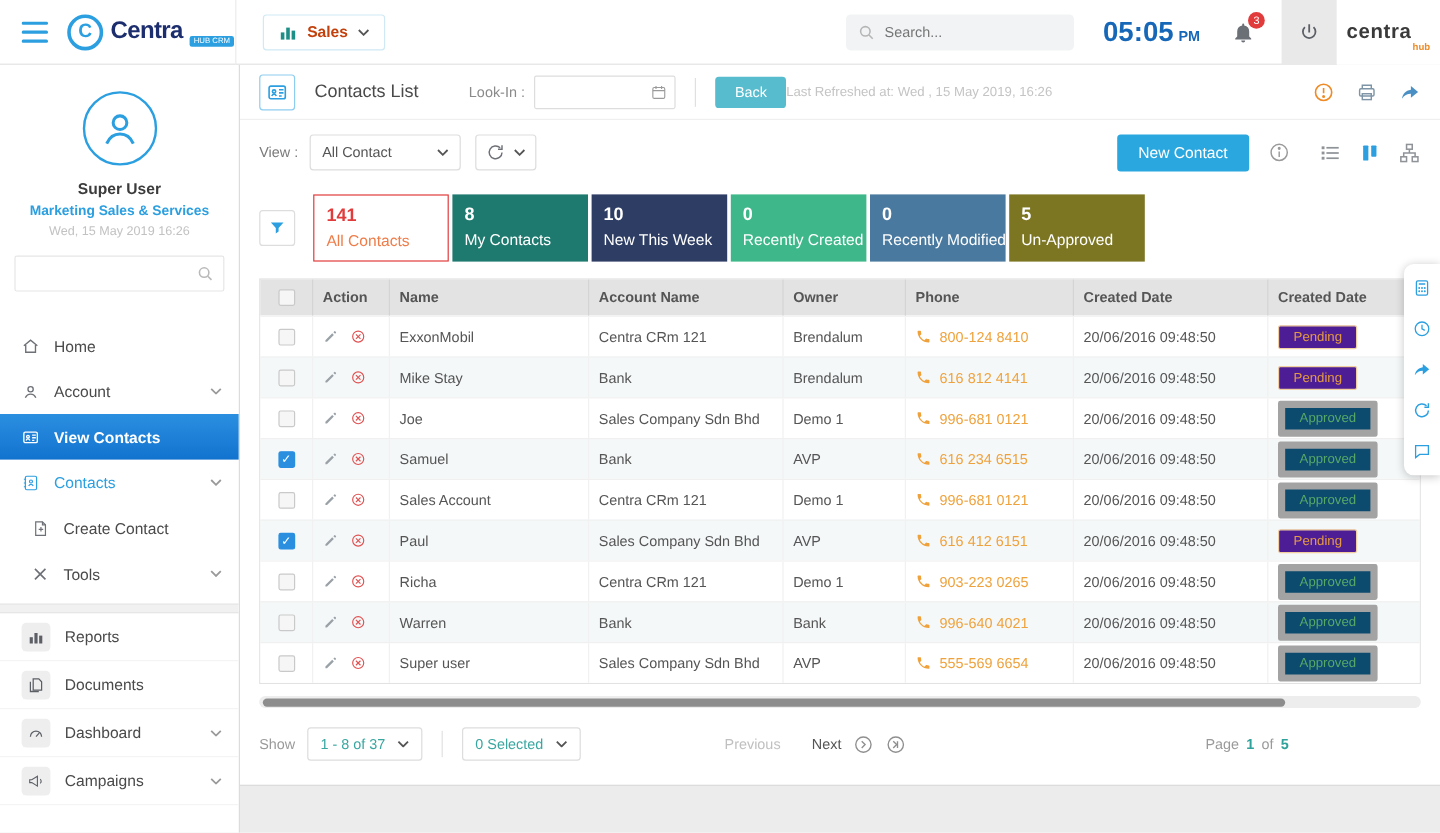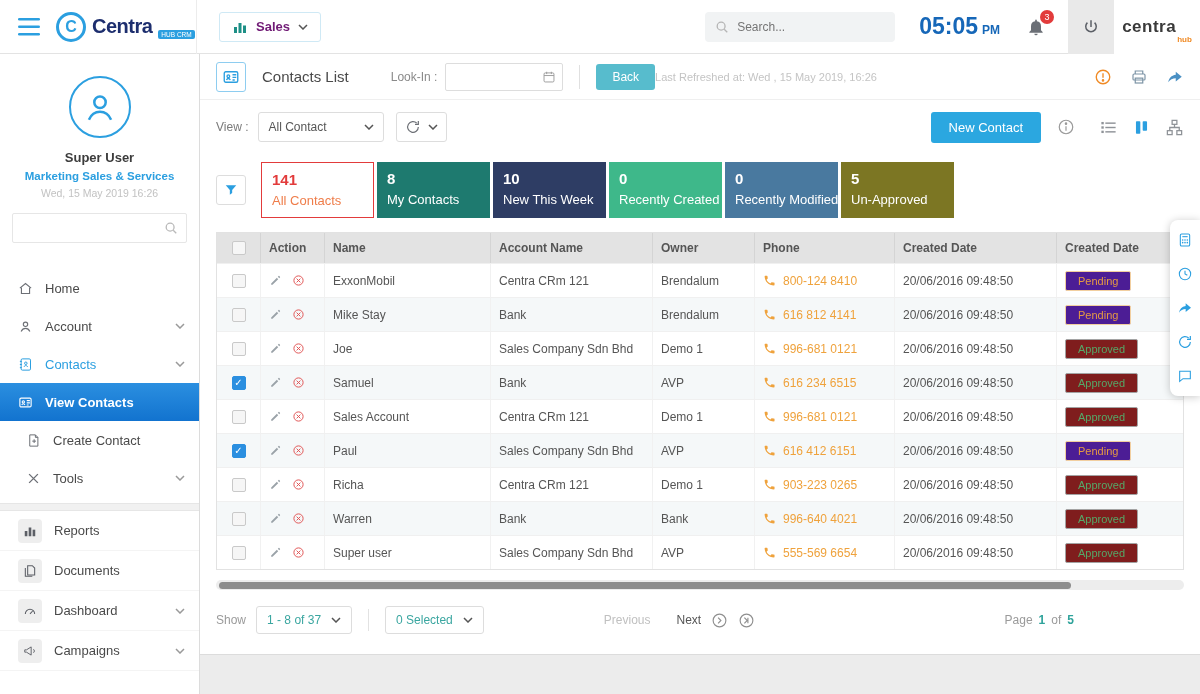--- a/index.html
+++ b/index.html
@@ -19,21 +19,21 @@
   .burger { width:22px; height:18px; margin:0 16px 0 18px; color:#2b9fe0; cursor:pointer; }
   .logo { display:flex; align-items:center; gap:6px; width:140px; }
   .logo-circle { width:30px; height:30px; border:3px solid #2b9fe0; border-radius:50%;
     display:flex; align-items:center; justify-content:center; color:#2b9fe0; font-weight:bold; font-size:16px; }
   .logo-text { font-size:20px; font-weight:bold; color:#1d2e6e; letter-spacing:-0.5px; }
   .logo-badge { background:#2b9fe0; color:#fff; font-size:6.5px; padding:1px 3px; border-radius:2px; align-self:flex-end; margin-bottom:3px; }
   .vdiv { width:1px; height:54px; background:#ececec; }
   .module-box { display:flex; align-items:center; gap:8px; border:1px solid #cfe9f5; border-radius:3px;
     padding:6px 12px; margin-left:22px; cursor:pointer; }
   .module-box .ic { color:#1d8f86; }
-  .module-label { color:#701a75; font-size:13px; font-weight:bold; }
+  .module-label { color:#c2410c; font-size:13px; font-weight:bold; }
   .chev { width:10px; height:6px; color:#555; display:inline-block; }
   .hdr-search { margin-left:auto; display:flex; align-items:center; gap:8px; background:#f1f3f4;
     border-radius:4px; height:30px; width:190px; padding:0 10px; color:#b5b5b5; }
   .hdr-search input { border:none; background:transparent; outline:none; font-size:12px; width:130px;
     font-family:"Liberation Sans",sans-serif; color:#888; }
   .hdr-time { margin-left:24px; color:#1667b8; font-weight:bold; font-size:23px; display:flex; align-items:baseline; gap:4px; }
   .hdr-time .ampm { font-size:12px; }
   .bell-wrap { position:relative; margin:0 22px 0 26px; width:20px; height:20px; color:#6b6f76; cursor:pointer; }
   .bell-badge { position:absolute; top:-7px; right:-8px; background:#e23b3b; color:#fff; font-size:9px;
     min-width:14px; height:14px; border-radius:8px; display:flex; align-items:center; justify-content:center; padding:0 3px; }
@@ -140,21 +140,21 @@
   .checkbox.checked { background:#2b8fe0; border-color:#2b8fe0; }
   .checkbox.checked::after { content:"\2713"; color:#fff; font-size:10px; }
   .cell-action { gap:10px; }
   .cell-action .ic { width:13px; height:13px; cursor:pointer; }
   .ic-edit { color:#9aa2a8; }
   .ic-delete { color:#e05252; }
   .cell-phone { color:#efa23c; gap:7px; }
   .cell-phone .ic { width:13px; height:13px; color:#efa23c; }
   .badge { font-size:11px; padding:3px 12px; border-radius:2px; }
   .badge.pending { background:#4c1d95; color:#e59a43; border:1px solid #f2cfa0; }
-  .badge.approved { background:#7f1d1d; color:#55a868; border:1px solid #a3a3a3; }
+  .badge.approved { background:#0c4a6e; color:#55a868; border:6px solid #a3a3a3; }
 
   
   .hscroll { margin:10px 16px 0; height:10px; background:#ededed; border-radius:5px; position:relative; }
   .hscroll-thumb { position:absolute; left:3px; top:1.5px; height:7px; width:88%; background:#8d8d8d; border-radius:4px; cursor:grab; }
   .pager { margin:16px 16px 0; display:flex; align-items:center; font-size:12px; color:#9a9a9a; }
   .show-label { margin-right:10px; }
   .pager-select { border:1px solid #ddd; border-radius:3px; height:28px; display:flex; align-items:center;
     gap:10px; padding:0 10px; color:#3aa6a0; cursor:pointer; }
   .pager-div { width:1px; height:22px; background:#e2e2e2; margin:0 16px; }
   .prev-label { margin-left:120px; color:#c0c0c0; cursor:pointer; }
@@ -275,45 +275,45 @@
             <path d="M5 20c1.5-3.4 4-5 7-5s5.5 1.6 7 5"></path>
           </svg>
       </span>
       <span>Account</span>
       <span class="chev">
           <svg viewBox="0 0 10 6">
             <path d="M1 1l4 4 4-4" fill="none" stroke="currentColor" stroke-width="1.5"></path>
           </svg>
         </span>
     </div>
+    <div class="nav-item selected">
+      <span class="ic">
+        <svg viewBox="0 0 24 24" fill="none" stroke="currentColor" stroke-width="1.8">
+            <rect x="3" y="5" width="18" height="14" rx="2"></rect>
+            <circle cx="8.5" cy="11" r="1.8"></circle>
+            <path d="M6 16c.6-1.4 1.5-2 2.5-2s1.9.6 2.5 2M14 9h5M14 12.5h5M14 16h3"></path>
+          </svg>
+      </span>
+      <span>View Contacts</span>
+    </div>
     <div class="nav-item parent-active">
       <span class="ic">
         <svg viewBox="0 0 24 24" fill="none" stroke="currentColor" stroke-width="1.6">
             <rect x="5" y="3" width="15" height="18" rx="2"></rect>
             <path d="M3 7h3M3 12h3M3 17h3"></path>
             <circle cx="12.5" cy="10" r="2"></circle>
             <path d="M9.5 16c.7-1.6 1.8-2.3 3-2.3s2.3.7 3 2.3"></path>
           </svg>
       </span>
       <span>Contacts</span>
       <span class="chev">
           <svg viewBox="0 0 10 6">
             <path d="M1 1l4 4 4-4" fill="none" stroke="currentColor" stroke-width="1.5"></path>
           </svg>
         </span>
-    </div>
-    <div class="nav-item selected">
-      <span class="ic">
-        <svg viewBox="0 0 24 24" fill="none" stroke="currentColor" stroke-width="1.8">
-            <rect x="3" y="5" width="18" height="14" rx="2"></rect>
-            <circle cx="8.5" cy="11" r="1.8"></circle>
-            <path d="M6 16c.6-1.4 1.5-2 2.5-2s1.9.6 2.5 2M14 9h5M14 12.5h5M14 16h3"></path>
-          </svg>
-      </span>
-      <span>View Contacts</span>
     </div>
     <div class="nav-item nav-sub">
       <span class="ic">
         <svg viewBox="0 0 24 24" fill="none" stroke="currentColor" stroke-width="1.6">
             <path d="M6 3h9l4 4v14H6z"></path>
             <path d="M15 3v4h4"></path>
             <path d="M10 13h6M13 10v6"></path>
           </svg>
       </span>
       <span>Create Contact</span>

